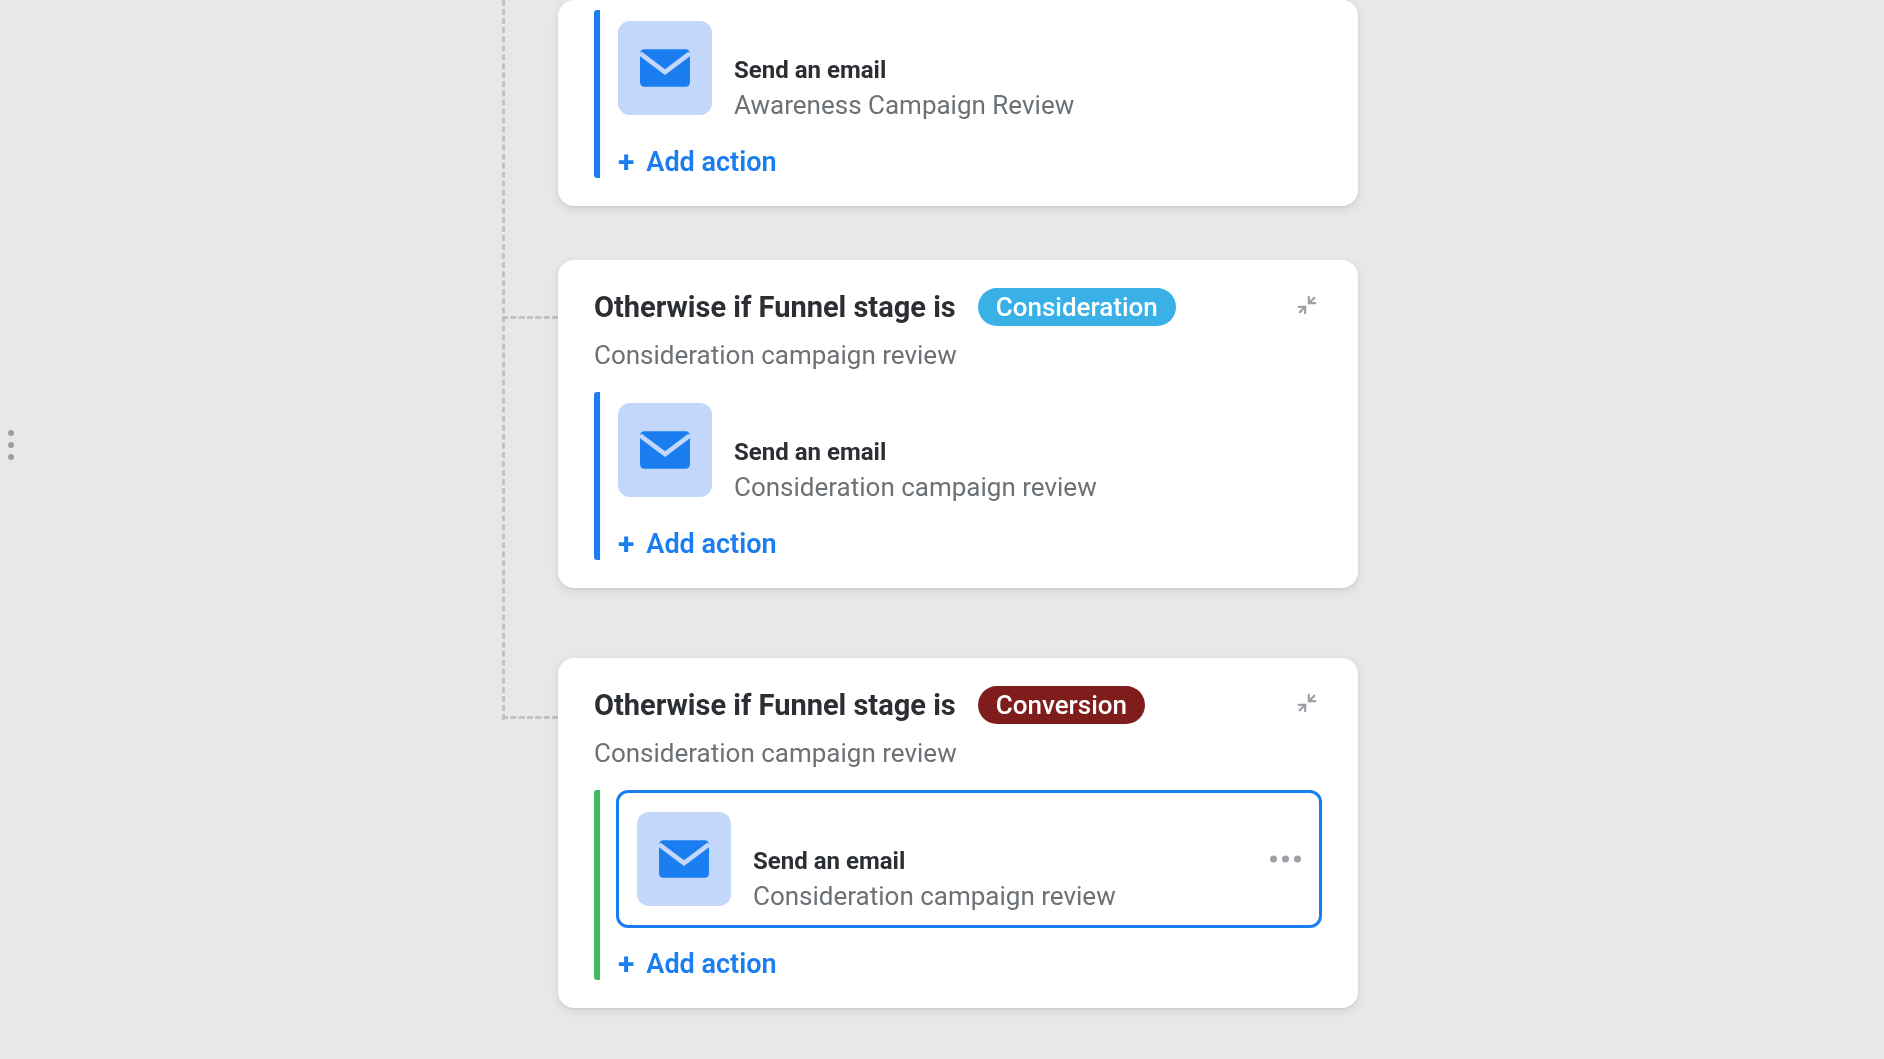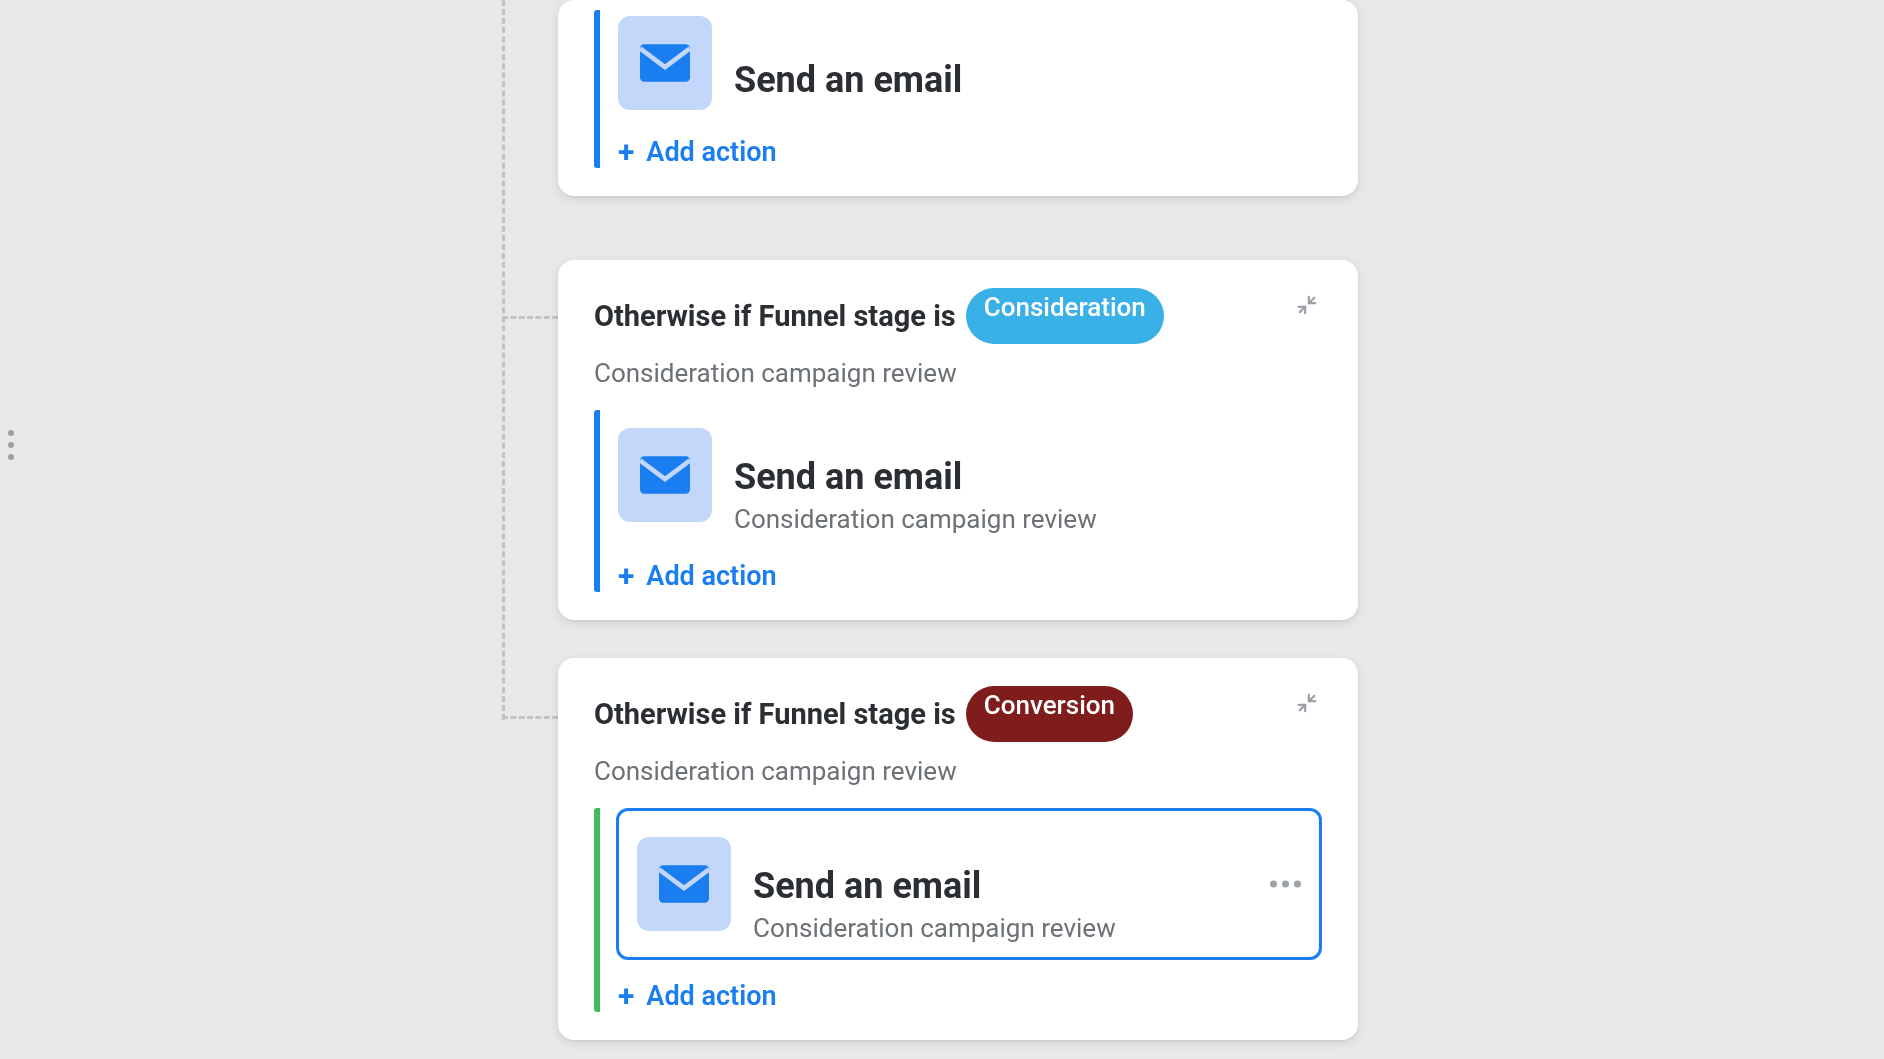--- a/index.html
+++ b/index.html
@@ -44,32 +44,32 @@
     width: 800px;
     background: #ffffff;
     border-radius: 16px;
     box-shadow: 0 3px 10px rgba(0,0,0,0.10), 0 1px 2px rgba(0,0,0,0.06);
     padding: 28px 36px 28px 36px;
   }
 
   .card-header {
     display: flex;
     align-items: center;
-    gap: 10px;
+    gap: 22px;
     font-size: 29px;
     font-weight: 700;
     color: #2b2f33;
     margin-bottom: 14px;
     position: relative;
   }
   .card-header .prefix { font-weight: 700; }
   .tag {
     display: inline-flex;
     align-items: center;
-    padding: 4px 18px 21px;
+    padding: 4px 18px 3px;
     border-radius: 999px;
     color: #fff;
     font-size: 26px;
     font-weight: 500;
     line-height: 1.2;
   }
   .tag-blue { background: #39b0e6; }
   .tag-green { background: #7f1d1d; }
 
   .collapse-btn {
@@ -115,21 +115,21 @@
     width: 94px;
     height: 94px;
     border-radius: 12px;
     background: #c3d7fb;
     display: flex;
     align-items: center;
     justify-content: center;
     flex-shrink: 0;
   }
   .action-title {
-    font-size: 36px;
+    font-size: 24px;
     font-weight: 700;
     color: #2b2f33;
     margin-bottom: 6px;
     margin-top: 40px;
   }
   .action-sub {
     font-size: 26px;
     color: #6c7176;
   }
 
@@ -180,20 +180,21 @@
   <div class="action-area accent-blue">
     <div class="action-row">
       <div class="action-icon">
         <svg class="mail-svg" viewBox="0 0 24 18">
           <rect x="0" y="0" width="24" height="18" rx="2" fill="#1a7ef0"></rect>
           <path d="M0 2 L12 11 L24 2" stroke="#c3d7fb" stroke-width="2.2" fill="none"></path>
         </svg>
       </div>
       <div>
         <div class="action-title">Send an email</div>
+        <div class="action-sub">Awareness Campaign Review</div>
       </div>
     </div>
     <div class="add-action">
       <span class="plus">+</span>
       <span>Add action</span>
     </div>
   </div>
 </div>
 
 <div class="card" style="top:260px;">

